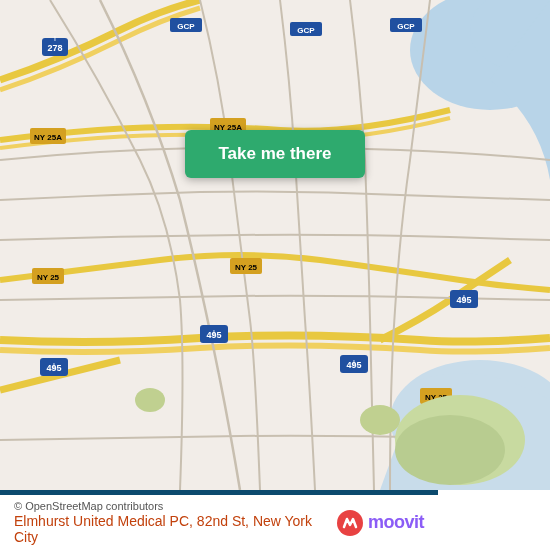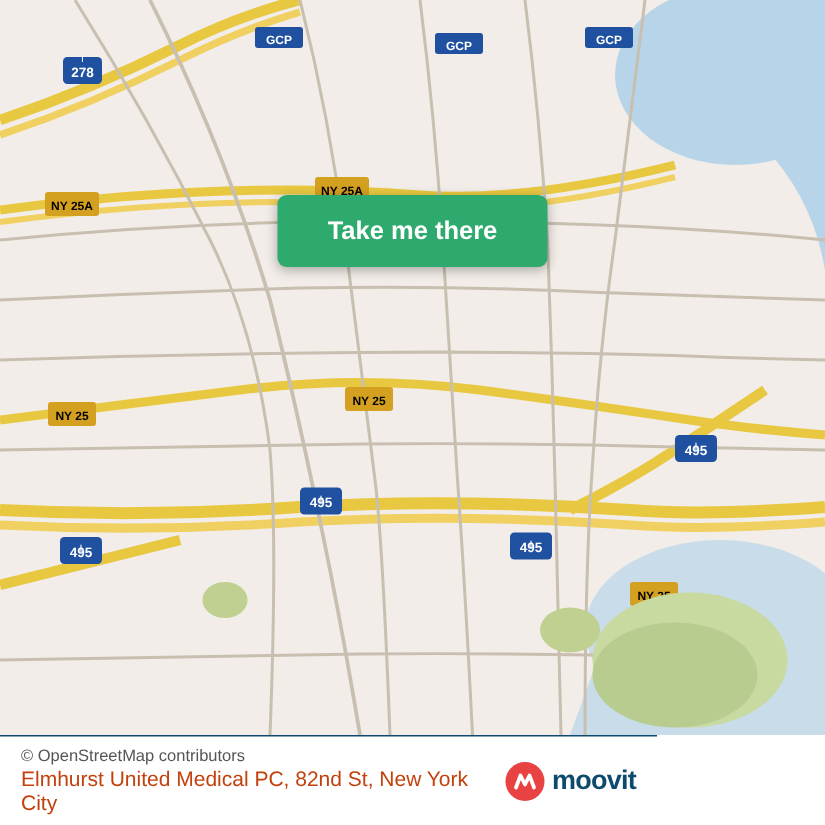--- a/index.html
+++ b/index.html
@@ -58,21 +58,21 @@
     }
 
     
     #bottom-bar {
       width: 438px;
       height: 60px;
       background: white;
       display: flex;
       align-items: center;
       padding: 0 14px;
-      border-top: 1px solid #0c4a6e;
+      border-top: 5px solid #0c4a6e;
       position: absolute;
       bottom: 0;
       left: 0;
     }
 
     #bottom-left {
       display: flex;
       flex-direction: column;
       gap: 1px;
     }
@@ -95,21 +95,21 @@
     }
 
     #moovit-icon {
       width: 28px;
       height: 28px;
     }
 
     #moovit-label {
       font-size: 18px;
       font-weight: bold;
-      color: #0c4a6e;
+      color: #8b5cf6;
       letter-spacing: -0.5px;
     }
   </style>
 </head>
 <body>
 
 <div id="map-container">
 
   <svg id="map-svg" viewBox="0 0 550 490" xmlns="http://www.w3.org/2000/svg">
 

